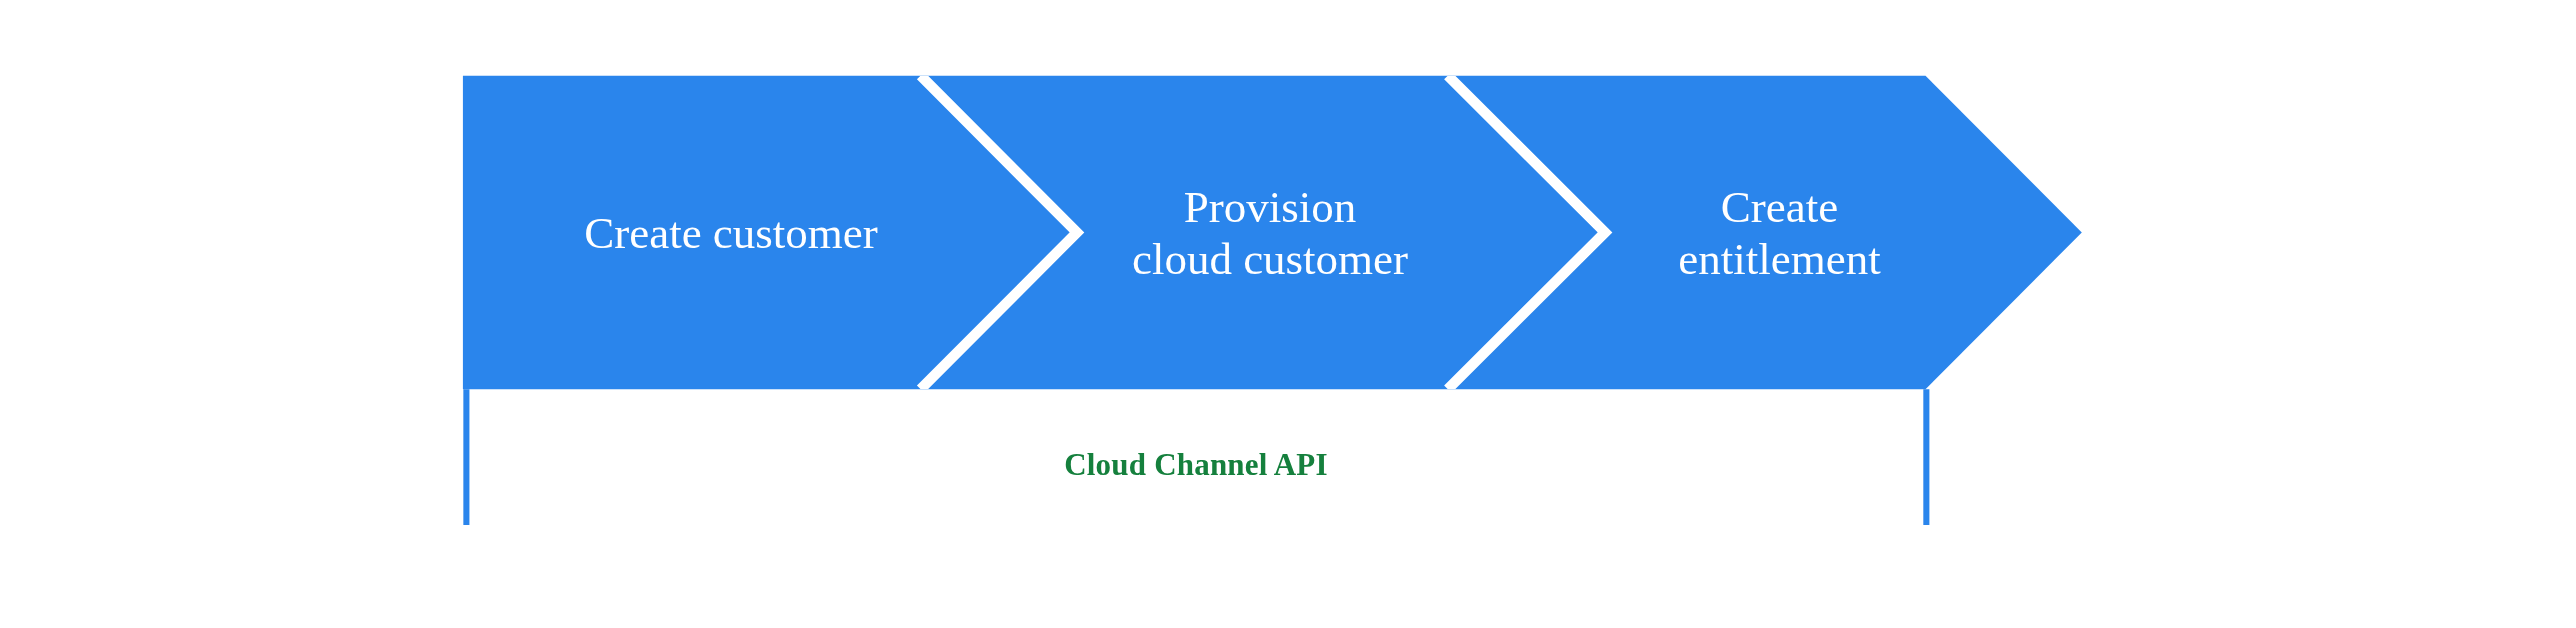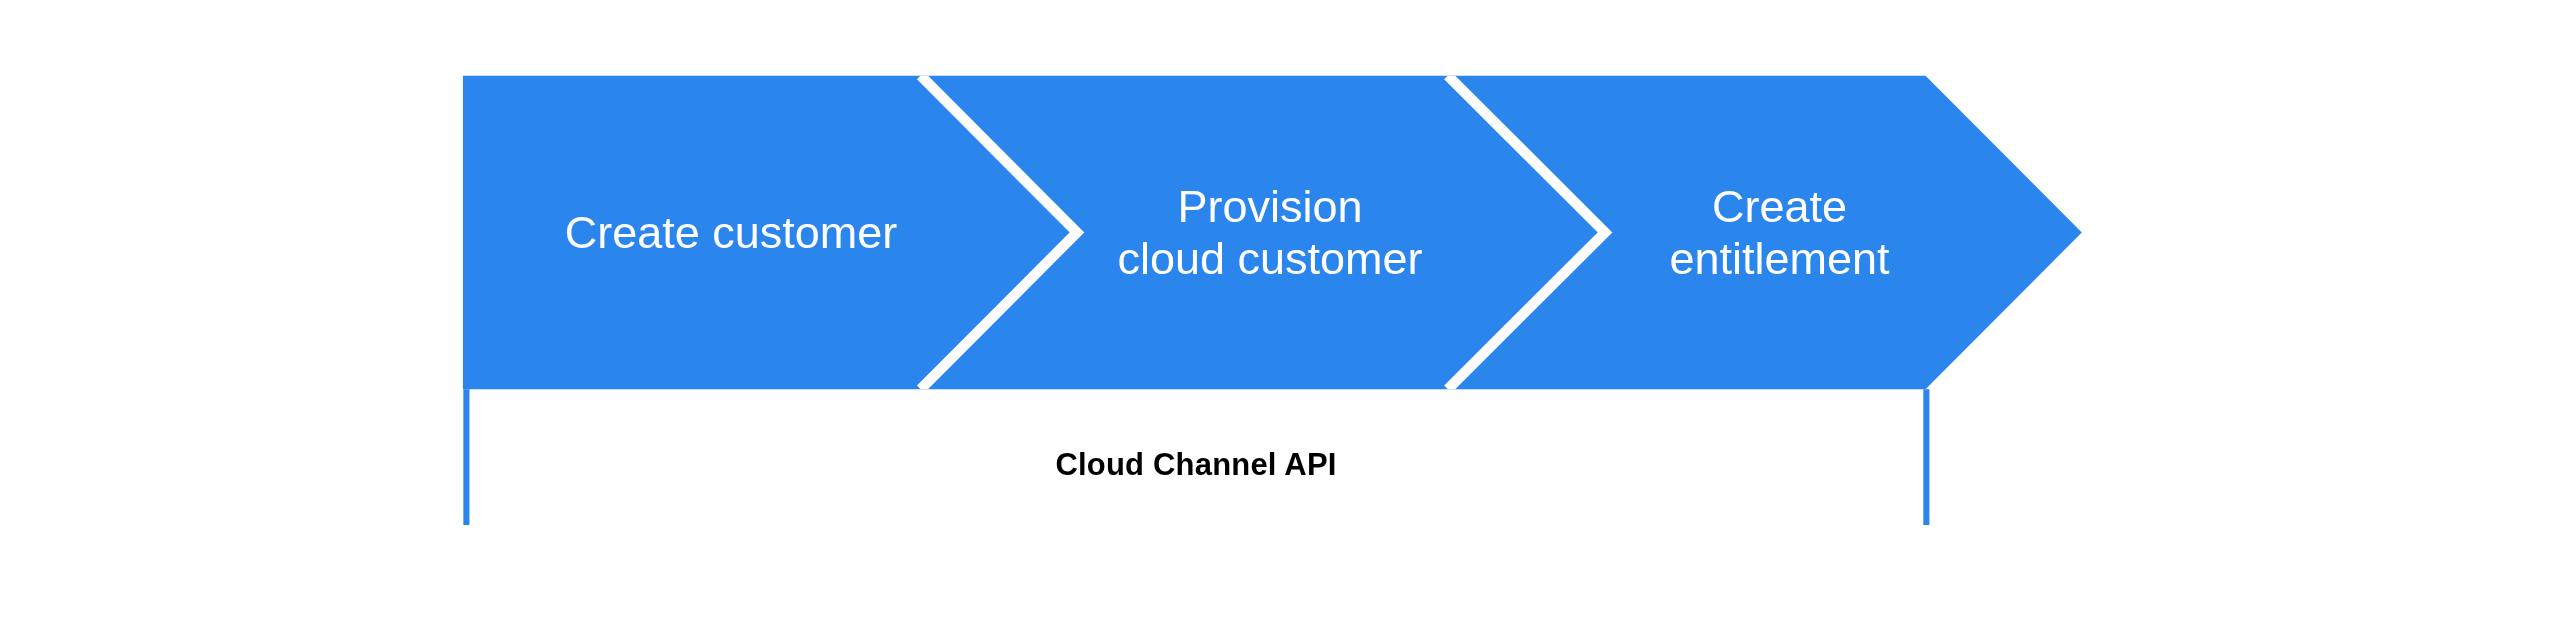--- a/index.html
+++ b/index.html
@@ -5,21 +5,21 @@
   html, body {
     margin: 0;
     padding: 0;
     background: #ffffff;
   }
   .canvas {
     position: relative;
     width: 2576px;
     height: 525px;
     background: #ffffff;
-    font-family: Liberation Sans, sans-serif;
+    font-family: Liberation Serif, serif;
     overflow: hidden;
   }
   .diagram-svg {
     position: absolute;
     left: 0;
     top: 0;
   }
   .step-label {
     position: absolute;
     top: 76px;
@@ -39,21 +39,21 @@
   .step3 { left: 1527px; width: 505px; }
   .api-label {
     position: absolute;
     left: 466px;
     top: 389px;
     width: 1460px;
     height: 151px;
     display: flex;
     align-items: center;
     justify-content: center;
-    color: #000000;
+    color: #15803d;
     font-size: 31px;
     font-weight: bold;
     letter-spacing: 0.2px;
   }
 </style>
 </head>
 <body>
 
 <div class="canvas">
 

